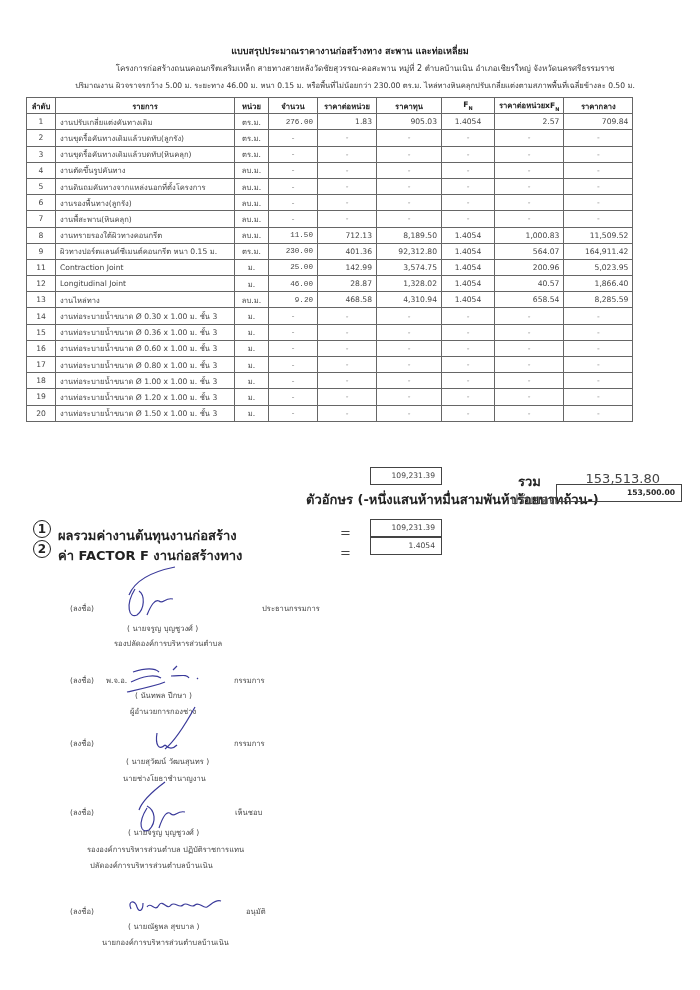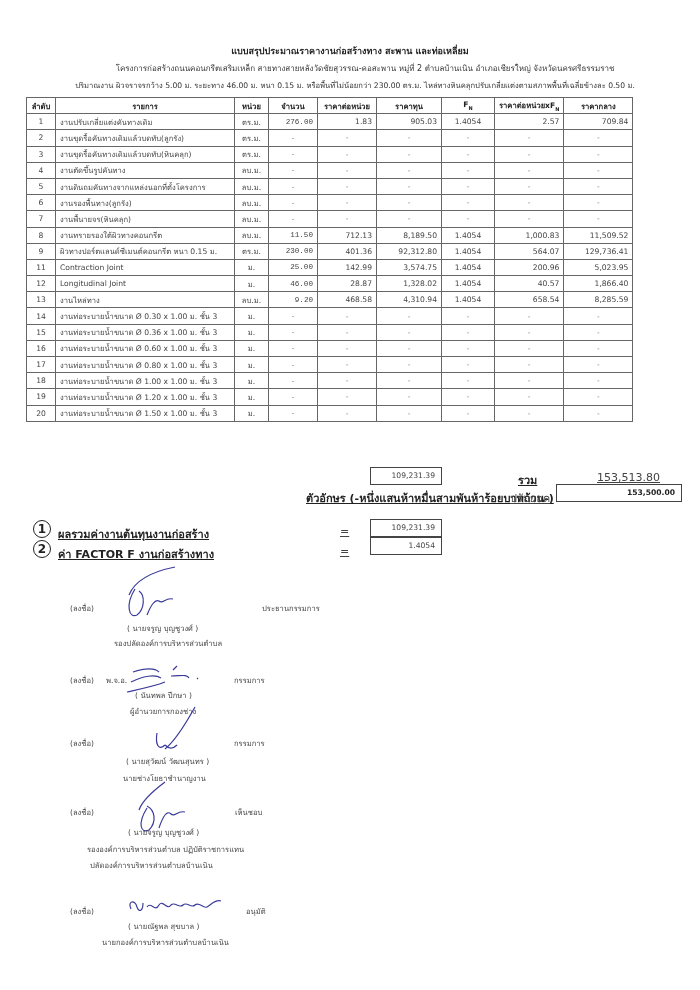--- a/index.html
+++ b/index.html
@@ -20,21 +20,21 @@
   .c-qty { width:40px; text-align:right;font-family:Liberation Mono, monospace; }
   .c-up { width:50px; text-align:right; }
   .c-cost { width:56px; text-align:right;margin-left:36px; }
   .c-fn { width:44px; text-align:center; }
   .c-upfn { width:58px; text-align:right; }
   .c-mid { width:60px; text-align:right; }
   .dash { color:#888; }
   sub { font-size:5px; }
 
   .sumbox { border:1.5px solid #444; height:18px; font-size:7.6px; text-align:right; padding-right:6px; box-sizing:border-box; line-height:16px; color:#444; }
-  .lbl { font-size:11px; color:#444;text-decoration:underline; }
+  .lbl { font-size:13px; color:#444; }
   .bold { font-weight:bold; color:#222; }
   .circle { width:16px; height:16px; border:1.5px solid #222; border-radius:50%; text-align:center; font-size:12px; line-height:16px; font-weight:bold; color:#222; }
 
   .sig-line { font-size:7.6px; color:#444; }
   .signature { stroke:#3a3a9a; fill:none; stroke-width:1.2; }
 </style>
 </head>
 <body>
 
 <div class="abs title">แบบสรุปประมาณราคางานก่อสร้างทาง สะพาน และท่อเหลี่ยม</div>
@@ -117,21 +117,21 @@
         <td class="c-unit">ลบ.ม.</td>
         <td class="c-qty dash" style="text-align: center;">-</td>
         <td class="c-up dash" style="text-align: center;">-</td>
         <td class="c-cost dash" style="text-align: center;">-</td>
         <td class="c-fn dash" style="text-align: center;">-</td>
         <td class="c-upfn dash" style="text-align: center;">-</td>
         <td class="c-mid dash" style="text-align: center;">-</td>
       </tr>
       <tr>
         <td class="c-no">7</td>
-        <td class="c-desc">งานพื้นายจร(หินคลุก)</td>
+        <td class="c-desc">งานพื้สะพาน(หินคลุก)</td>
         <td class="c-unit">ลบ.ม.</td>
         <td class="c-qty dash" style="text-align: center;">-</td>
         <td class="c-up dash" style="text-align: center;">-</td>
         <td class="c-cost dash" style="text-align: center;">-</td>
         <td class="c-fn dash" style="text-align: center;">-</td>
         <td class="c-upfn dash" style="text-align: center;">-</td>
         <td class="c-mid dash" style="text-align: center;">-</td>
       </tr>
       <tr>
         <td class="c-no">8</td>
@@ -146,21 +146,21 @@
       </tr>
       <tr>
         <td class="c-no">9</td>
         <td class="c-desc">ผิวทางปอร์ตแลนด์ซีเมนต์คอนกรีต หนา 0.15 ม.</td>
         <td class="c-unit">ตร.ม.</td>
         <td class="c-qty">230.00</td>
         <td class="c-up">401.36</td>
         <td class="c-cost">92,312.80</td>
         <td class="c-fn">1.4054</td>
         <td class="c-upfn">564.07</td>
-        <td class="c-mid">129,736.41</td>
+        <td class="c-mid">164,911.42</td>
       </tr>
       <tr>
         <td class="c-no">11</td>
         <td class="c-desc">Contraction Joint</td>
         <td class="c-unit">ม.</td>
         <td class="c-qty">25.00</td>
         <td class="c-up">142.99</td>
         <td class="c-cost">3,574.75</td>
         <td class="c-fn">1.4054</td>
         <td class="c-upfn">200.96</td>

